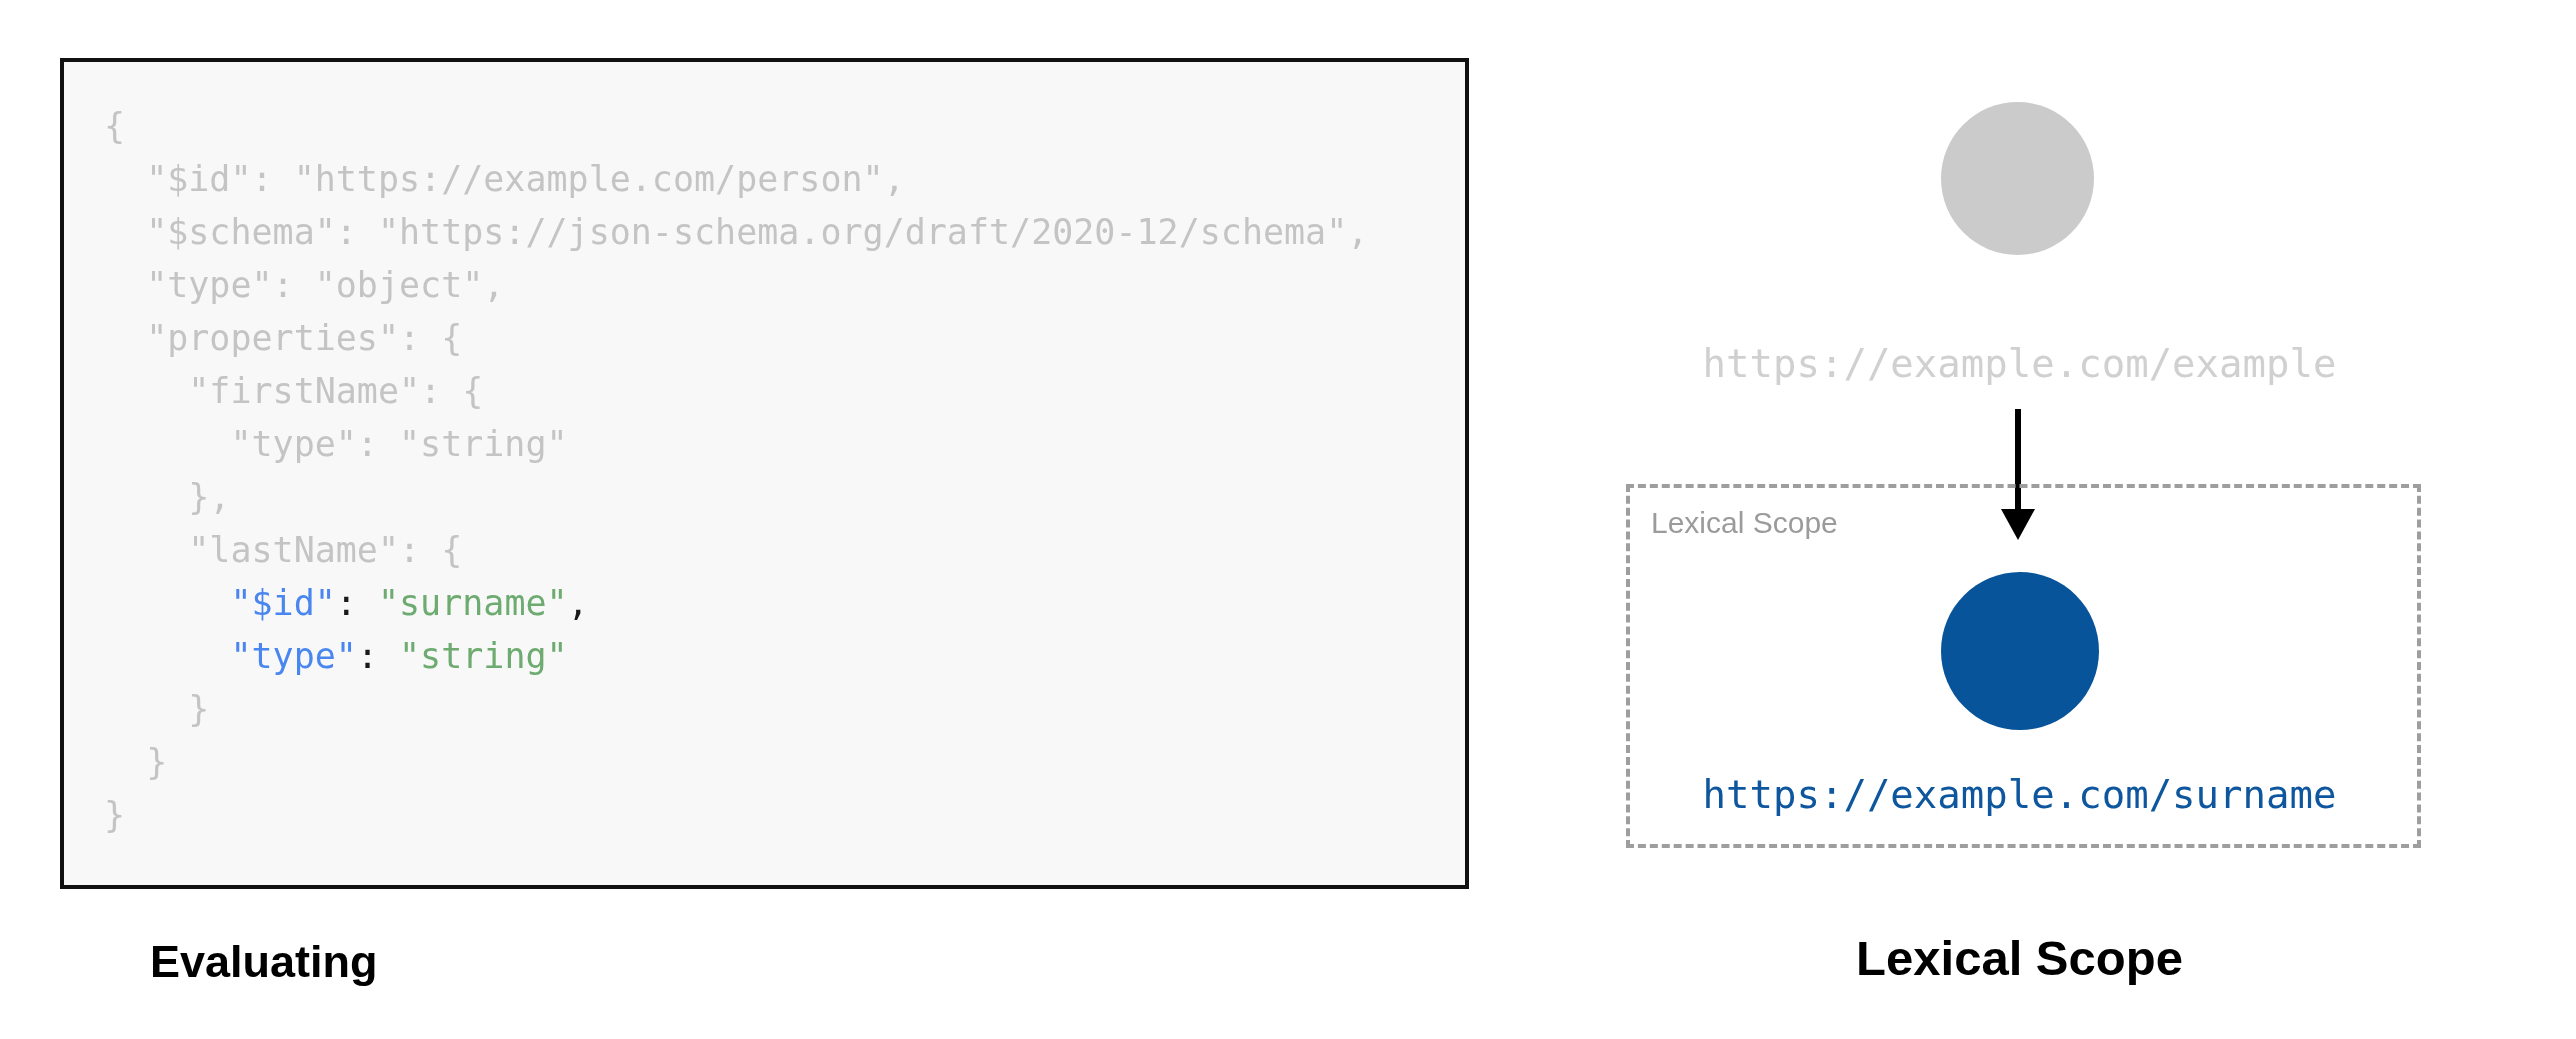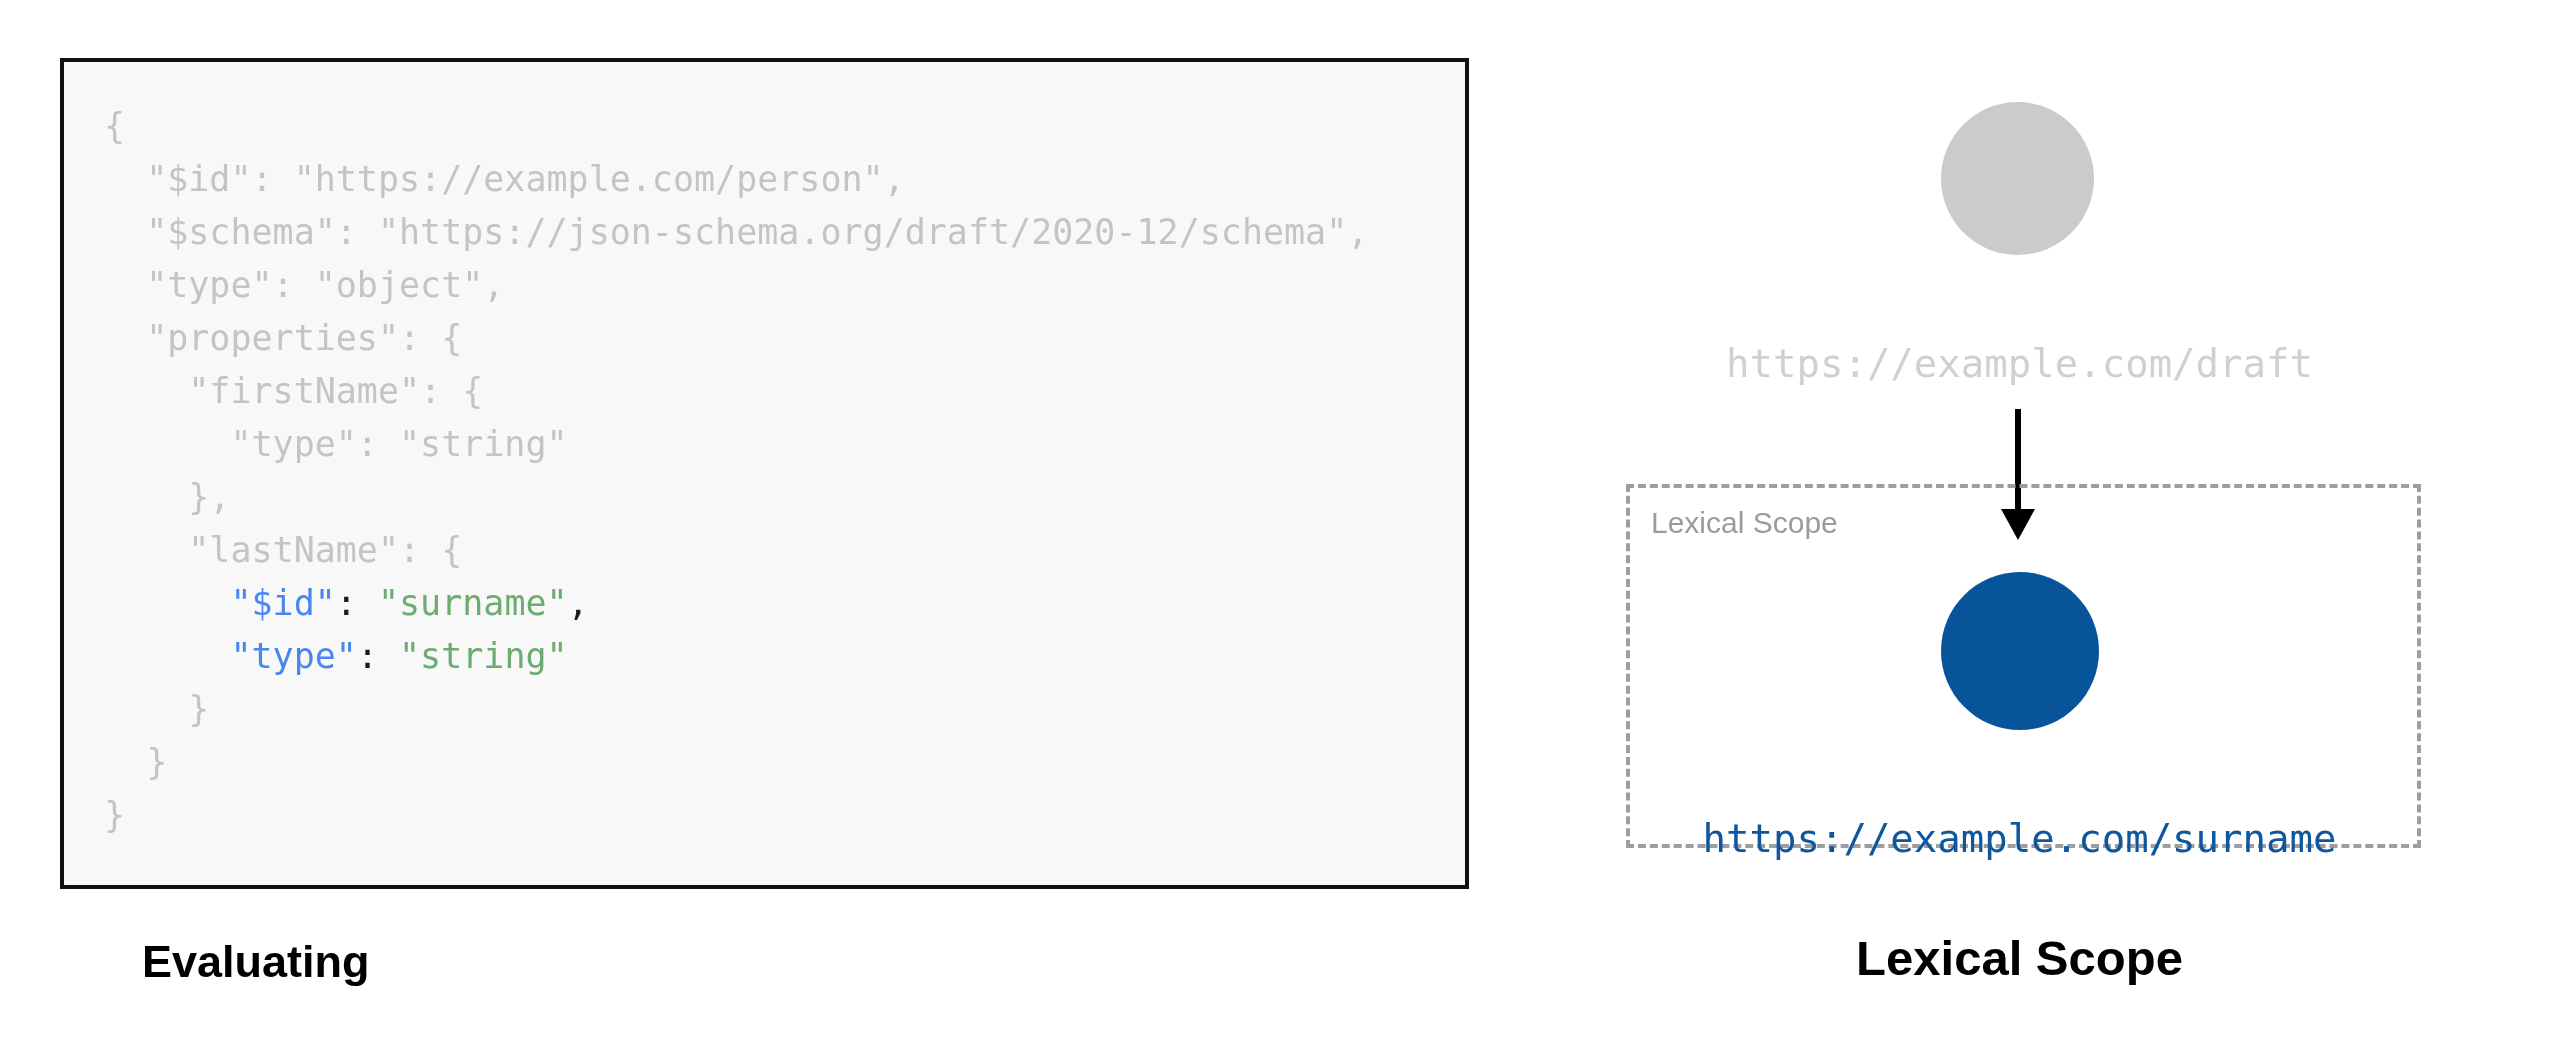--- a/index.html
+++ b/index.html
@@ -11,62 +11,62 @@
             box-sizing:border-box;background:#f8f8f8;border:4.5px solid #111111;}
   .code-block{margin:0;padding:38px 0 0 40px;
               font-family:"DejaVu Sans Mono",monospace;font-size:35px;line-height:53px;
               white-space:pre;color:var(--code_dim);}
   .code-line{white-space:pre;}
   .tok-dim{color:var(--code_dim);}
   .tok-key{color:var(--code_key_blue);}
   .tok-str{color:var(--code_string_green);}
   .tok-pun{color:var(--code_punct);}
 
-  .caption-left{position:absolute;left:142px;top:929px;display:flex;align-items:baseline;gap:15.6px;color:#000;flex-direction:column;}
+  .caption-left{position:absolute;left:150px;top:929px;display:flex;align-items:baseline;gap:15.6px;color:#000;flex-direction:column;}
   .caption-left .cap-bold{font-family:"Liberation Sans",sans-serif;font-weight:700;font-size:45px;line-height:65px;}
   .caption-left .cap-mono{font-family:"DejaVu Sans Mono",monospace;font-weight:400;font-size:51px;line-height:65px;}
 
   
   .node{position:absolute;border-radius:50%;}
   .parent-node{left:1941px;top:102px;width:153px;height:153px;background:var(--node_gray);}
   .parent-label{position:absolute;left:1630px;top:342px;width:779px;text-align:center;
                 font-family:"DejaVu Sans Mono",monospace;font-size:39px;line-height:43px;
                 color:var(--label_gray);}
   .arrow-shaft{position:absolute;left:2015px;top:409px;width:5.8px;height:104px;background:#000;}
   .arrow-head{position:absolute;left:2001px;top:509px;width:0;height:0;
               border-left:17px solid transparent;border-right:17px solid transparent;
               border-top:31px solid #000;}
   .scope-box{position:absolute;left:1626px;top:484px;width:795px;height:364px;
              box-sizing:border-box;border:4.5px dashed var(--scope_border_gray);}
   .scope-label{position:absolute;left:1651px;top:506px;
                font-family:"Liberation Sans",sans-serif;font-size:30px;line-height:34px;
                color:var(--scope_label_gray);}
   .child-node{left:1941px;top:572px;width:158px;height:158px;background:var(--node_blue);}
-  .child-label{position:absolute;left:1630px;top:816px;width:779px;text-align:center;
+  .child-label{position:absolute;left:1630px;top:772px;width:779px;text-align:center;
                font-family:"DejaVu Sans Mono",monospace;font-size:39px;line-height:45px;
                color:var(--link_blue);}
   .caption-right{position:absolute;left:1630px;top:926px;width:779px;text-align:center;
                  font-family:"Liberation Sans",sans-serif;font-weight:700;font-size:49px;line-height:65px;
                  color:#000;}
 </style>
 </head>
 <body>
 
 <div class="canvas">
 
   <div class="code-box">
     <pre class="code-block"><div class="code-line"><span class="tok-dim">{</span></div><div class="code-line"><span class="tok-dim">  "$id": "https://example.com/person",</span></div><div class="code-line"><span class="tok-dim">  "$schema": "https://json-schema.org/draft/2020-12/schema",</span></div><div class="code-line"><span class="tok-dim">  "type": "object",</span></div><div class="code-line"><span class="tok-dim">  "properties": {</span></div><div class="code-line"><span class="tok-dim">    "firstName": {</span></div><div class="code-line"><span class="tok-dim">      "type": "string"</span></div><div class="code-line"><span class="tok-dim">    },</span></div><div class="code-line"><span class="tok-dim">    "lastName": {</span></div><div class="code-line"><span class="tok-dim">      </span><span class="tok-key">"$id"</span><span class="tok-pun">: </span><span class="tok-str">"surname"</span><span class="tok-pun">,</span></div><div class="code-line"><span class="tok-dim">      </span><span class="tok-key">"type"</span><span class="tok-pun">: </span><span class="tok-str">"string"</span></div><div class="code-line"><span class="tok-dim">    }</span></div><div class="code-line"><span class="tok-dim">  }</span></div><div class="code-line"><span class="tok-dim">}</span></div></pre>
   </div>
 
   <div class="caption-left">
     <span class="cap-bold">Evaluating</span>
   </div>
 
   <div class="node parent-node"></div>
-  <div class="parent-label">https://example.com/draft</div>
+  <div class="parent-label">https://example.com/example</div>
 
   <div class="arrow-shaft"></div>
   <div class="arrow-head"></div>
 
   <div class="scope-box"></div>
   <div class="scope-label">Lexical Scope</div>
 
   <div class="node child-node"></div>
   <div class="child-label">https://example.com/surname</div>
 

